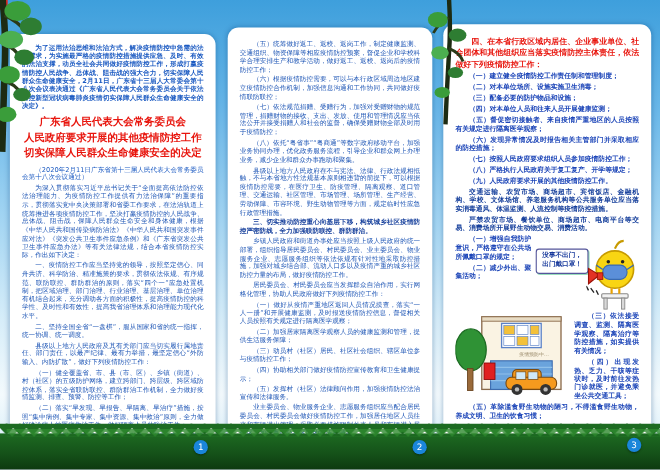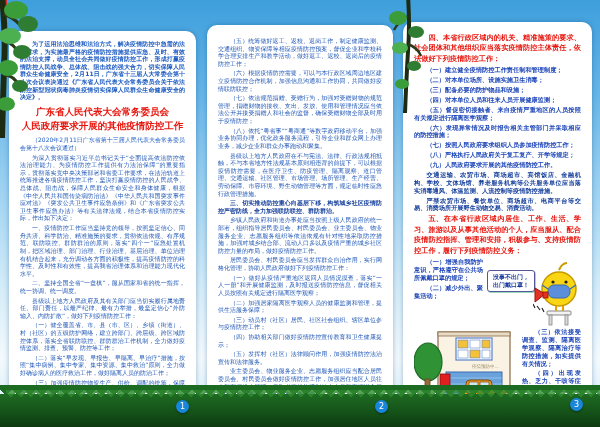--- a/index.html
+++ b/index.html
@@ -77,20 +77,21 @@
     <ellipse cx="12" cy="52" rx="8" ry="6" fill="#4caf50"></ellipse>
     <ellipse cx="26" cy="70" rx="7" ry="5" fill="#2e7d32"></ellipse>
     <ellipse cx="14" cy="88" rx="7" ry="5" fill="#3a9d3a"></ellipse>
   </svg>
 
   <section class="panel p1">
     <p class="blk intro">为了运用法治思维和法治方式，解决疫情防控中急需的法治需求，为实施最严格的疫情防控措施提供应急、及时、有效的法治支撑，动员全社会共同做好疫情防控工作，形成打赢疫情防控人民战争、总体战、阻击战的强大合力，切实保障人民群众生命健康安全，2月11日，广东省十三届人大常委会第十八次会议表决通过《广东省人民代表大会常务委员会关于依法防控新型冠状病毒肺炎疫情切实保障人民群众生命健康安全的决定》。</p>
     <h1 class="title">
       <span>广东省人民代表大会常务委员会</span>
       <span>人民政府要求开展的其他疫情防控工作</span>
+      <span>切实保障人民群众生命健康安全的决定</span>
     </h1>
     <p class="blk date">（2020年2月11日广东省第十三届人民代表大会常务委员会第十八次会议通过）</p>
     <div class="flow">
         <p class="blk body">为深入贯彻落实习近平总书记关于“全面提高依法防控依法治理能力、为疫情防控工作提供有力法治保障”的重要指示，贯彻落实党中央决策部署和省委工作要求，在法治轨道上统筹推进各项疫情防控工作，坚决打赢疫情防控的人民战争、总体战、阻击战，保障人民群众生命安全和身体健康，根据《中华人民共和国传染病防治法》《中华人民共和国突发事件应对法》《突发公共卫生事件应急条例》和《广东省突发公共卫生事件应急办法》等有关法律法规，结合本省疫情防控实际，作出如下决定：</p>
         <p class="blk body">一、疫情防控工作应当坚持党的领导，按照坚定信心、同舟共济、科学防治、精准施策的要求，贯彻依法依规、有序规范、联防联控、群防群治的原则，落实“四个一”应急处置机制，把区域治理、部门治理、行业治理、基层治理、单位治理有机结合起来，充分调动各方面的积极性，提高疫情防控的科学性、及时性和有效性，提高我省治理体系和治理能力现代化水平。</p>
         <p class="blk body">二、坚持全国全省“一盘棋”，服从国家和省的统一指挥，统一协调、统一调度。</p>
         <p class="blk body">县级以上地方人民政府及其有关部门应当切实履行属地责任、部门责任，以最严纪律、最有力举措，最坚定信心“外防输入、内防扩散”，做好下列疫情防控工作：</p>
         <p class="blk body">（一）健全覆盖省、市、县（市、区）、乡镇（街道）、村（社区）的五级防护网络，建立跨部门、跨层级、跨区域防控体系，落实全省联防联控、群防群治工作机制，全力做好疫情监测、排查、预警、防控等工作；</p>
         <p class="blk body">（二）落实“早发现、早报告、早隔离、早治疗”措施，按照“集中病例、集中专家、集中资源、集中救治”原则，全力做好确诊病人的医疗救治工作，做好隔离人员的防治工作；</p>
         <p class="blk body">（三）加强疫情防控物资生产、供给、调配的统筹，保障重要物资供应并优先满足一线医护人员和救治病人的需要，加大生活必需品的生产、供给力度，支持和推动企业有序复工复产，保障居民正常生活需要；</p>
@@ -112,33 +113,32 @@
         <p class="blk body">（三）动员村（社区）居民、社区社会组织、辖区单位参与疫情防控工作；</p>
         <p class="blk body">（四）协助相关部门做好疫情防控宣传教育和卫生健康提示；</p>
         <p class="blk body">（五）发挥村（社区）法律顾问作用，加强疫情防控法治宣传和法律服务。</p>
         <p class="blk body">业主委员会、物业服务企业、志愿服务组织应当配合居民委员会、村民委员会做好疫情防控工作，加强居住地区人员往来和车辆进出管理，采取必要措施限制外来人员和车辆进入居住区，加强重点公共区域的清洁和消毒。</p>
         <p class="blk body">根据疫情防控需要，机关、事业单位、国有企业应当安排工作人员参与城乡社区疫情防控工作，并提供必要的支持。</p>
       </div>
   </section>
 
   <section class="panel p3">
     <div class="flow">
-        <p class="blk red-bold">四、本省行政区域内的机关、精准施策的要求、社会团体和其他组织应当落实疫情防控主体责任，依法做好下列疫情防控工作：</p>
+        <p class="blk red-bold">四、在本省行政区域内居住、企业事业单位、社会团体和其他组织应当落实疫情防控主体责任，依法做好下列疫情防控工作：</p>
         <p class="blk body">（一）建立健全疫情防控工作责任制和管理制度；</p>
         <p class="blk body">（二）对本单位场所、设施实施卫生消毒；</p>
         <p class="blk body">（三）配备必要的防护物品和设施；</p>
         <p class="blk body">（四）对本单位人员和往来人员开展健康监测；</p>
         <p class="blk body">（五）督促密切接触者、来自疫情严重地区的人员按照有关规定进行隔离医学观察；</p>
         <p class="blk body">（六）发现异常情况及时报告相关主管部门并采取相应的防控措施；</p>
         <p class="blk body">（七）按照人民政府要求组织人员参加疫情防控工作；</p>
         <p class="blk body">（八）严格执行人民政府关于复工复产、开学等规定；</p>
         <p class="blk body">（九）人民政府要求开展的其他疫情防控工作。</p>
         <p class="blk navy-bold">交通运输、农贸市场、商场超市、宾馆饭店、金融机构、学校、文体场馆、养老服务机构等公共服务单位应当落实消毒通风、体温监测、人流控制等疫情防控措施。</p>
         <p class="blk navy-bold">严禁农贸市场、餐饮单位、商场超市、电商平台等交易、消费场所开展野生动物交易、消费活动。</p>
-        <p class="blk red-bold">五、在本省行政区域内居住、工作、生活、学习、旅游以及从事其他活动的个人，应当服从、配合疫情防控指挥、管理和安排，积极参与、支持疫情防控工作，履行下列疫情防控义务：</p>
       </div>
     <div class="flow">
       <div class="mascot">
         <div class="bubble">
           <span>没事不出门，</span>
           <span>出门戴口罩！</span>
         </div>
         <svg class="chick" width="48" height="70" viewBox="0 0 48 70">
           <rect x="14" y="55" width="24" height="4" rx="1" fill="#f2f2f2" stroke="#888" stroke-width="1"></rect>
           <rect x="16" y="59" width="3" height="10" fill="#d9d9d9" stroke="#888" stroke-width="0.8"></rect>

